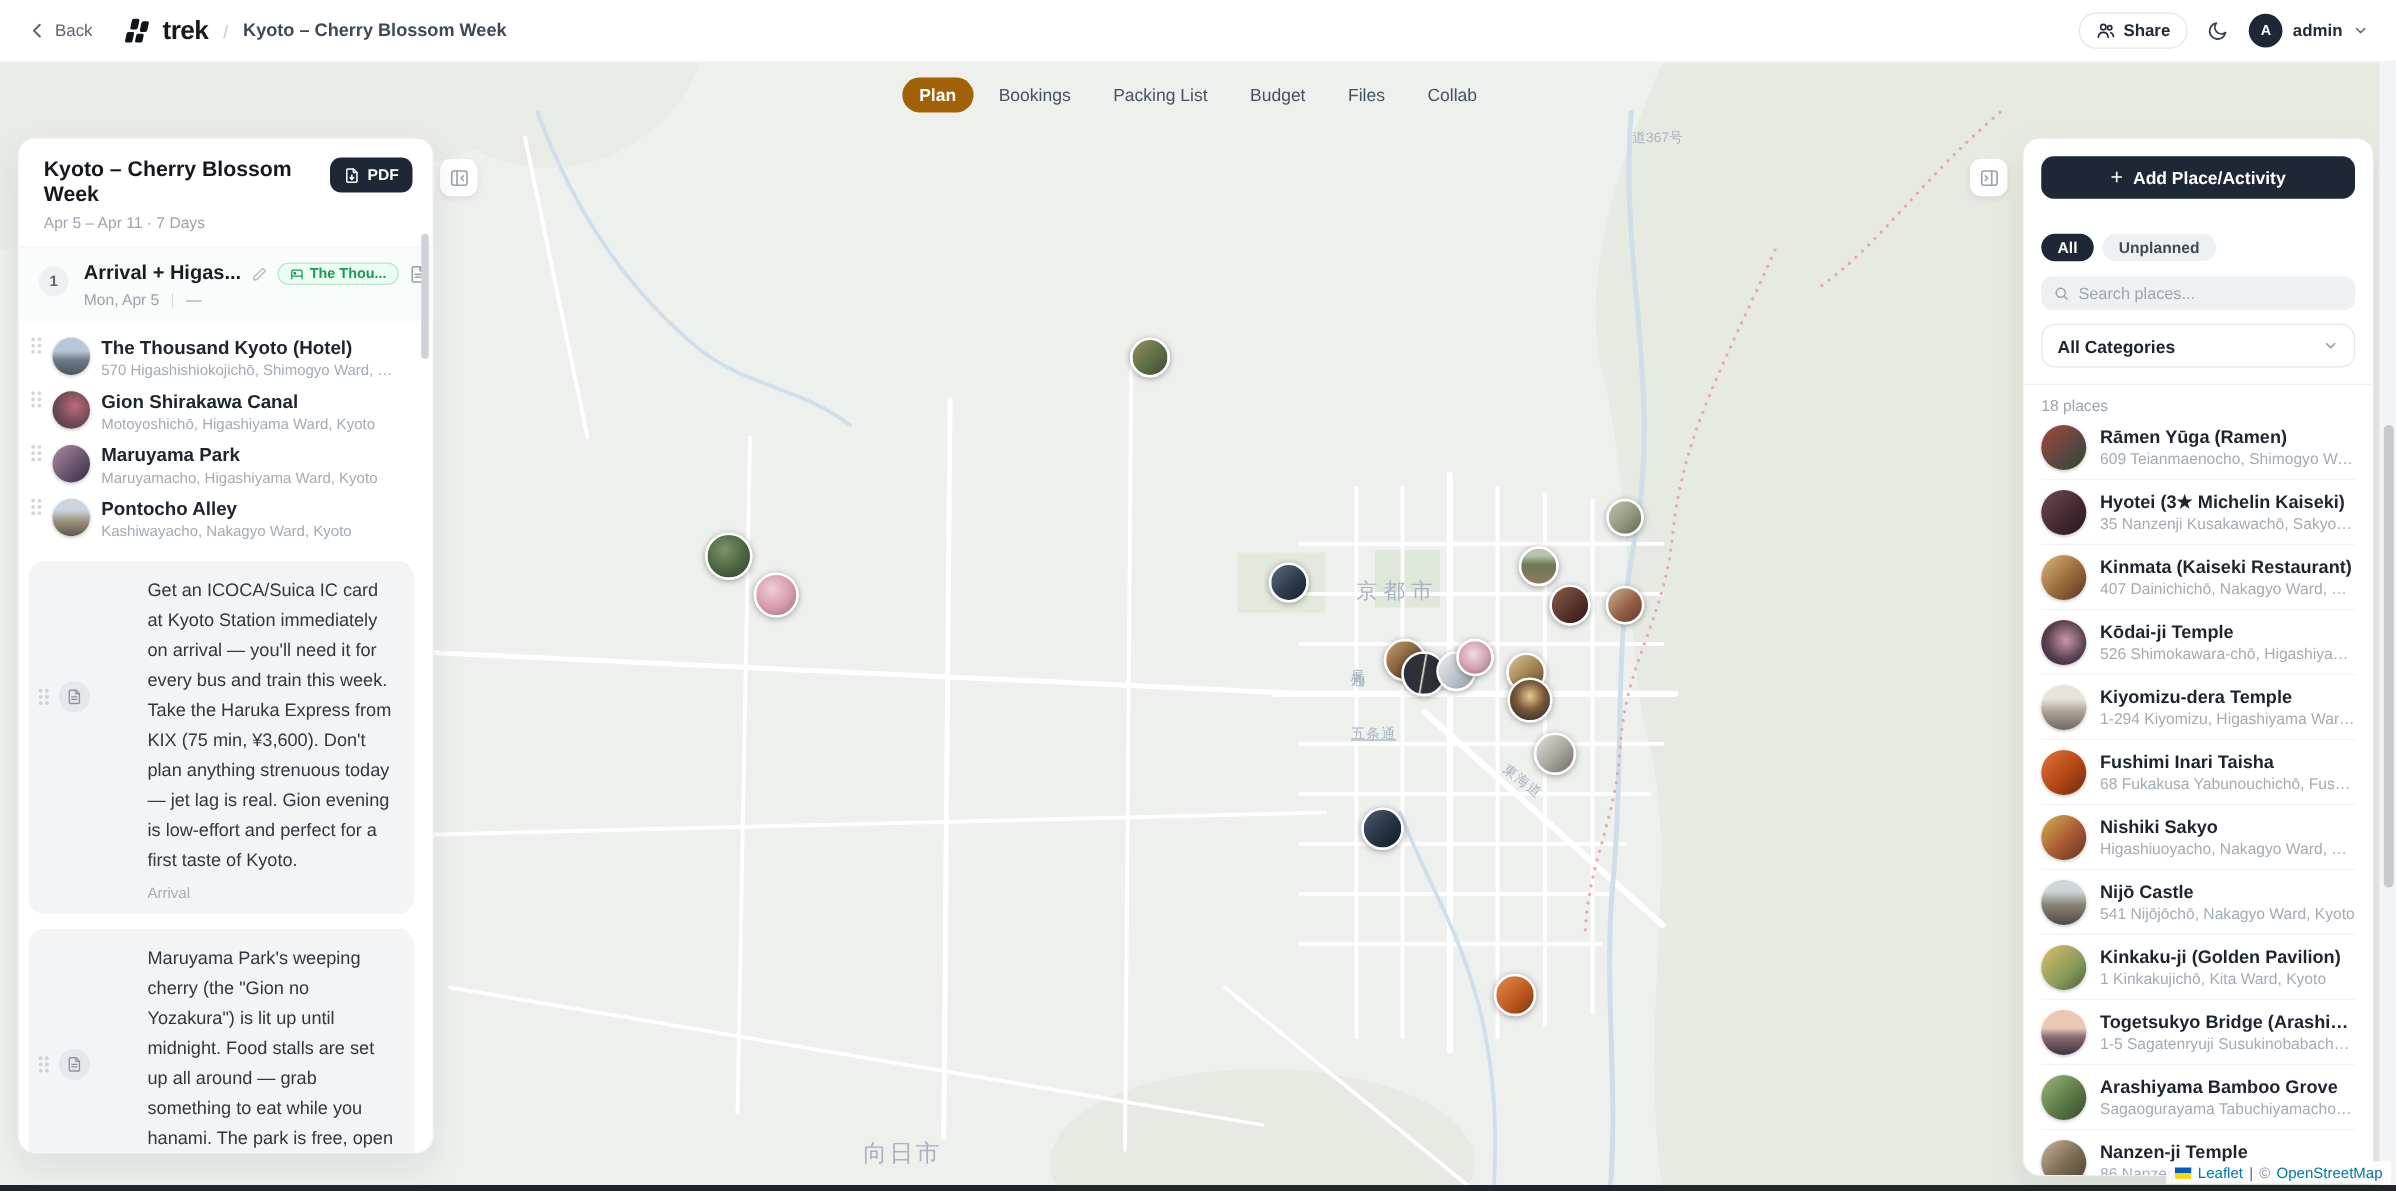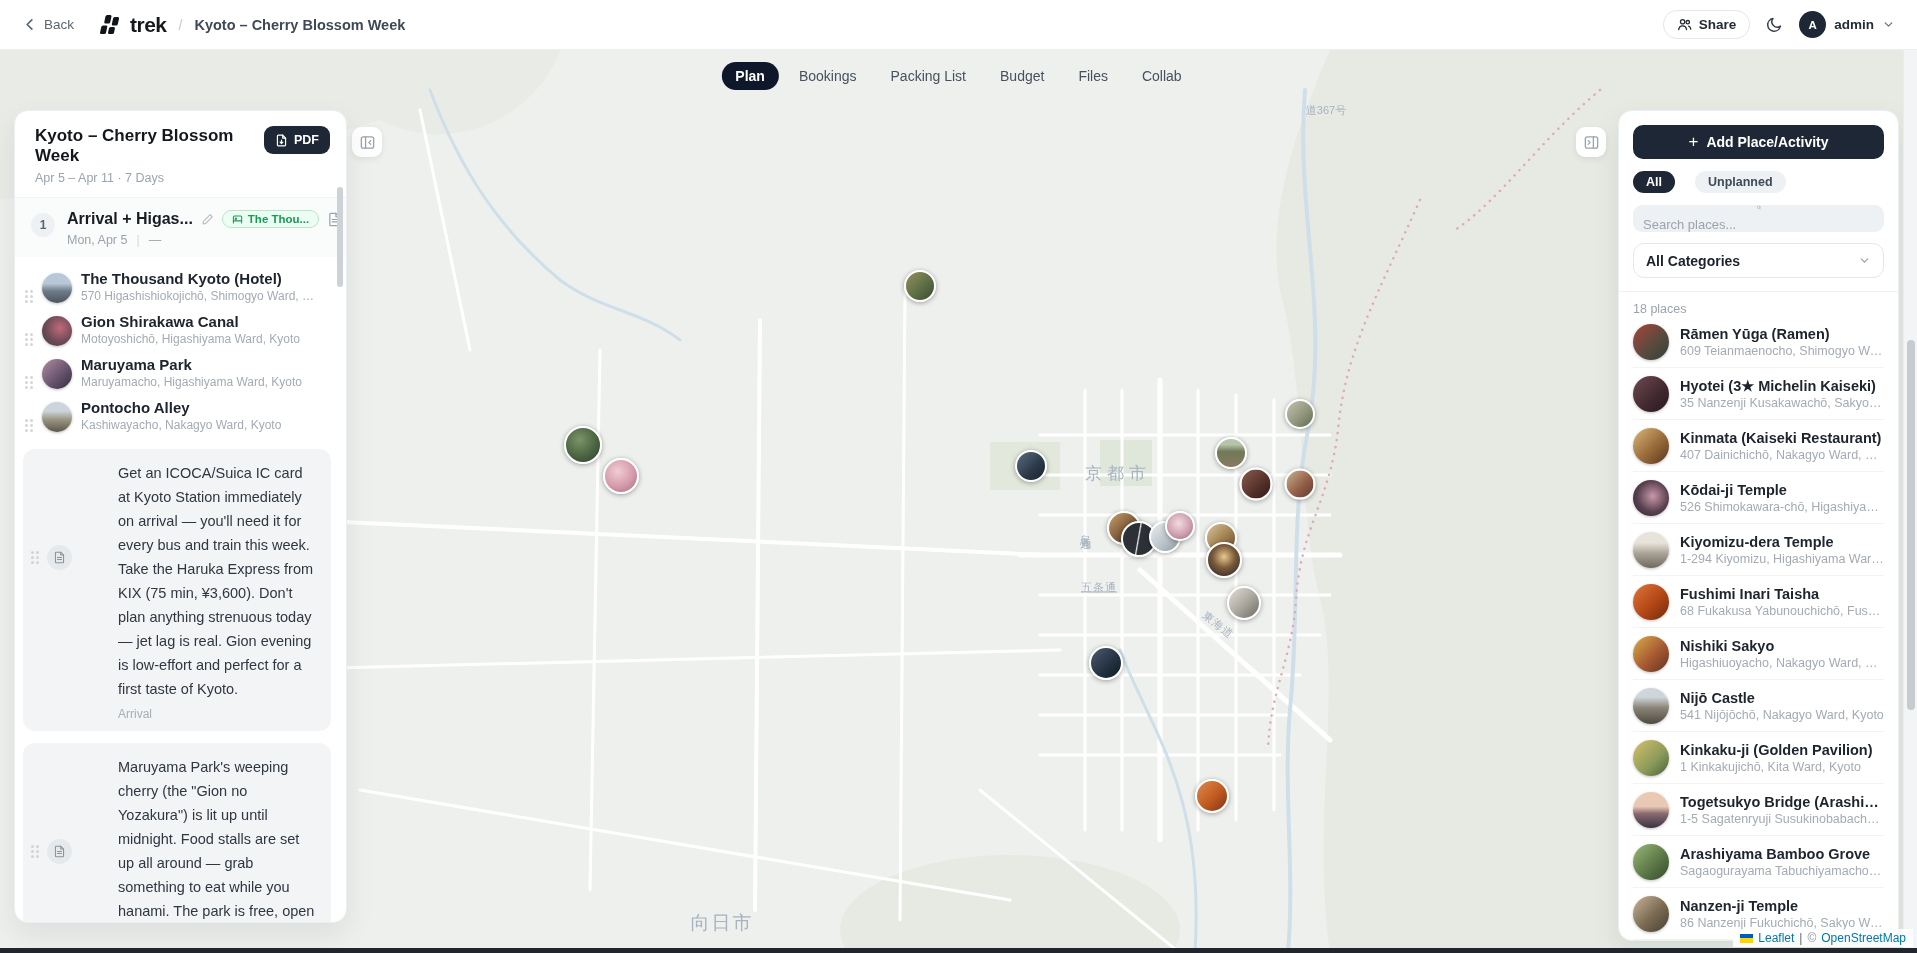--- a/index.html
+++ b/index.html
@@ -22,21 +22,21 @@
   .user { display:flex; align-items:center; gap:8px; cursor:pointer; }
   .avatar { width:27px; height:27px; border-radius:50%; background:#1d2735; color:#fff; font-size:11.5px;
             font-weight:700; display:flex; align-items:center; justify-content:center; }
   .user-name { font-size:13.5px; font-weight:600; color:#242c38; }
 
   
   .tabbar { position:absolute; top:62px; left:50%; transform:translateX(-50%); display:flex; align-items:center;
             gap:6px; z-index:25; }
   .tab { font-size:14px; font-weight:500; color:#46515f; padding:6px 14px; border-radius:999px; border:none;
          background:transparent; cursor:pointer; white-space:nowrap; }
-  .tab.active { background:#0f172a; color:#fff; font-weight:700; }
+  .tab.active { background:#a16207; color:#fff; font-weight:700; }
 
   
   .map { position:absolute; top:50px; left:0; width:1917px; height:903px; background:#eef0ed; overflow:hidden; z-index:0; }
   .map-label { position:absolute; color:#a7b3bf; white-space:nowrap; transform:translate(-50%,-50%); }
   .map-label.vertical { writing-mode:vertical-rl; }
   .marker { position:absolute; border-radius:50%; border:2px solid #fff; box-shadow:0 1px 5px rgba(0,0,0,.35);
             transform:translate(-50%,-50%); cursor:pointer; }
   .attribution { position:absolute; right:4px; bottom:6px; background:rgba(255,255,255,.85); padding:2px 7px;
                  font-size:12px; color:#5f6a74; z-index:45; display:flex; align-items:center; gap:5px; }
   .attribution a { color:#0078a8; text-decoration:none; }
@@ -63,47 +63,47 @@
   .day-main { flex:1; min-width:0; }
   .day-line1 { display:flex; align-items:center; gap:8px; }
   .day-title { font-size:16px; font-weight:700; color:#171c22; white-space:nowrap; }
   .edit-ic { color:#b6bcc2; display:flex; }
   .badge { display:flex; align-items:center; gap:5px; background:#ecfdf3; border:1px solid #b9e6c8; color:#1a9a53;
            border-radius:999px; padding:2px 9px; font-size:11.5px; font-weight:600; white-space:nowrap; }
   .day-icons { display:flex; align-items:center; gap:13px; color:#9aa3ab; margin-left:auto; padding-right:2px; }
   .day-line2 { display:flex; align-items:center; gap:9px; font-size:12.5px; color:#9aa4ae; margin-top:5px; }
   .day-line2 .pipe { color:#d6dade; }
   .it-places { padding:8px 0 0 0; }
-  .pl-row { display:flex; align-items:flex-end; gap:9px; padding:5px 14px 5px 10px; height:43px; cursor:pointer; }
+  .pl-row { display:flex; align-items:flex-start; gap:9px; padding:5px 14px 5px 10px; height:43px; cursor:pointer; }
   .drag { display:grid; grid-template-columns:repeat(2,3px); grid-auto-rows:3px; gap:2px; opacity:.8; flex:none; }
   .drag i { background:#c7ccd1; border-radius:50%; }
   .pl-thumb { width:30px; height:30px; border-radius:50%; flex:none; box-shadow:0 1px 3px rgba(0,0,0,.25); }
   .pl-name { font-size:15px; font-weight:600; color:#1d242e; line-height:1.15; white-space:nowrap; }
   .pl-addr { font-size:12px; color:#a3abb3; margin-top:2px; white-space:nowrap; overflow:hidden; text-overflow:ellipsis; max-width:240px; }
   .note-card { display:flex; gap:10px; align-items:flex-start; background:#f2f4f5; border-radius:12px;
                margin:12px 15px 0 8px; padding:12px 12px 10px 8px; }
   .note-left { display:flex; align-items:center; gap:8px; margin-top:84px; }
   .note-ic-circle { width:25px; height:25px; border-radius:50%; background:#e6e9eb; color:#8a939c; display:flex;
                     align-items:center; justify-content:center; flex:none; }
   .note-body { margin-left:36px; }
   .note-text { width:198px; font-size:14.5px; line-height:24px; color:#2f3741; }
   .note-label { font-size:12px; color:#a6aeb6; margin-top:6px; }
   .panel-scrollbar { position:absolute; right:3px; width:6px; border-radius:3px; background:#ccd2d7; }
 
   
   .places-panel { left:1618px; top:110px; width:281px; height:831px; padding:14px 14px 0 14px; }
   .add-btn { width:100%; height:34px; background:#1d2735; color:#fff; border:none; border-radius:10px;
              font-size:14px; font-weight:700; display:flex; align-items:center; justify-content:center; gap:8px;
              cursor:pointer; font-family:inherit; }
-  .pills { display:flex; gap:20px; margin-top:12px; }
+  .pills { display:flex; gap:7px; margin-top:28px; }
   .pill { border:none; border-radius:999px; padding:4px 13px; font-size:12.5px; font-weight:600; background:#eef1f3;
           color:#3f4a57; cursor:pointer; font-family:inherit; }
   .pill.active { background:#1d2735; color:#fff; }
   .search-box { margin-top:12px; height:27px; background:#eef1f4; border-radius:9px; display:flex; align-items:center;
-                gap:7px; padding:0 10px;flex-direction:column; }
+                gap:7px; padding:0 10px; }
   .search-box input { border:none; background:transparent; outline:none; font-size:13px; color:#334; width:100%;
                       font-family:inherit; }
   .search-box input::placeholder { color:#9ba4ad; }
   .cat-select { margin-top:11px; height:35px; border:1px solid #e4e7ea; border-radius:11px; background:#fff;
                 display:flex; align-items:center; justify-content:space-between; padding:0 12px; cursor:pointer; }
   .cat-label { font-size:14px; font-weight:600; color:#1b222c; }
   .pp-divider { height:1px; background:#eef0f2; margin:13px -14px 0 -14px; }
   .pp-count { font-size:12.5px; color:#9aa3ad; margin-top:10px; }
   .pp-row { display:flex; align-items:center; gap:11px; height:52px; border-bottom:1px solid #f1f3f5; cursor:pointer; }
   .pp-thumb { width:36px; height:36px; border-radius:50%; flex:none; box-shadow:0 1px 3px rgba(0,0,0,.25); }

